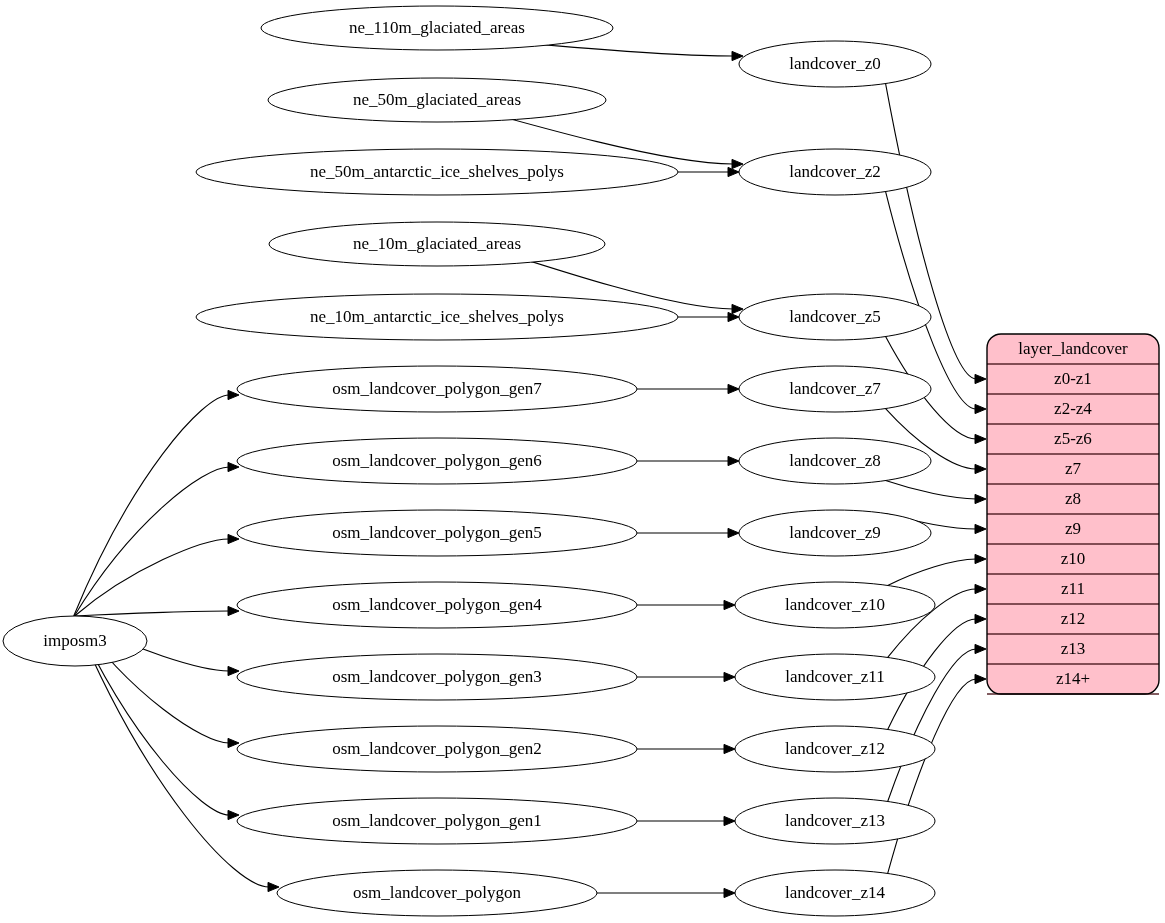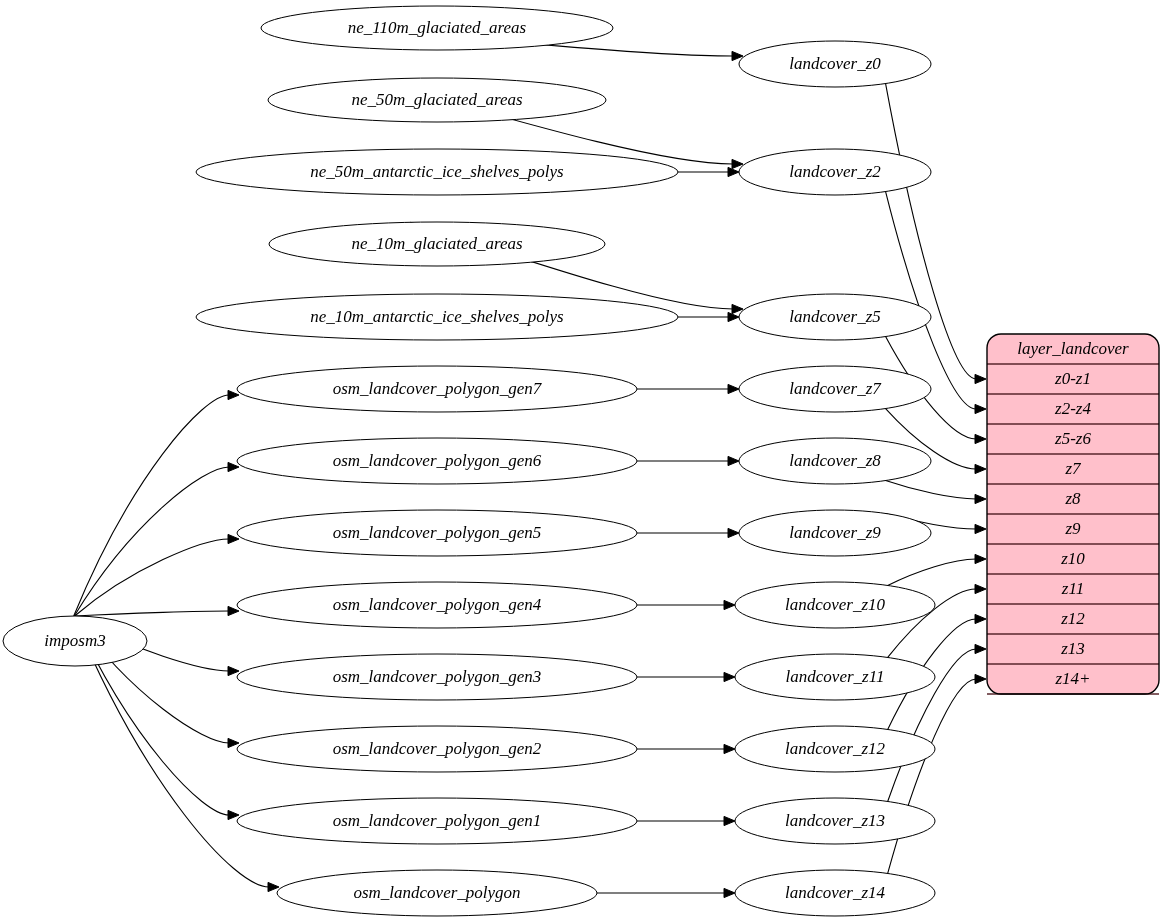--- a/index.html
+++ b/index.html
@@ -1,18 +1,18 @@
 <!DOCTYPE html>
 <html><head>
 <meta charset="utf-8">
 <style>
   html,body{margin:0;padding:0;background:#ffffff;}
   body{width:1165px;height:923px;overflow:hidden;
        font-family:"Liberation Serif","DejaVu Serif",serif;}
-  #stage{position:relative;width:1165px;height:922px;font-style:italic;}
+  #stage{position:relative;width:1165px;height:922px;}
   svg{display:block;}
   .node-ell{fill:#ffffff;stroke:#000000;stroke-width:1;}
   .node-lbl{font-family:"Liberation Serif","DejaVu Serif",serif;
             font-size:17px;fill:#000000;text-anchor:middle;
             dominant-baseline:middle;}
   .edge{fill:none;stroke:#000000;stroke-width:1.1;}
   .arrow{fill:#000000;stroke:#000000;stroke-width:1;}
   .tbl-cell{fill:#ffc0cb;stroke:none;}
   .tbl-line{stroke:#59262c;stroke-width:1.6;fill:none;}
   .tbl-outline{fill:none;stroke:#000000;stroke-width:1.4;}

